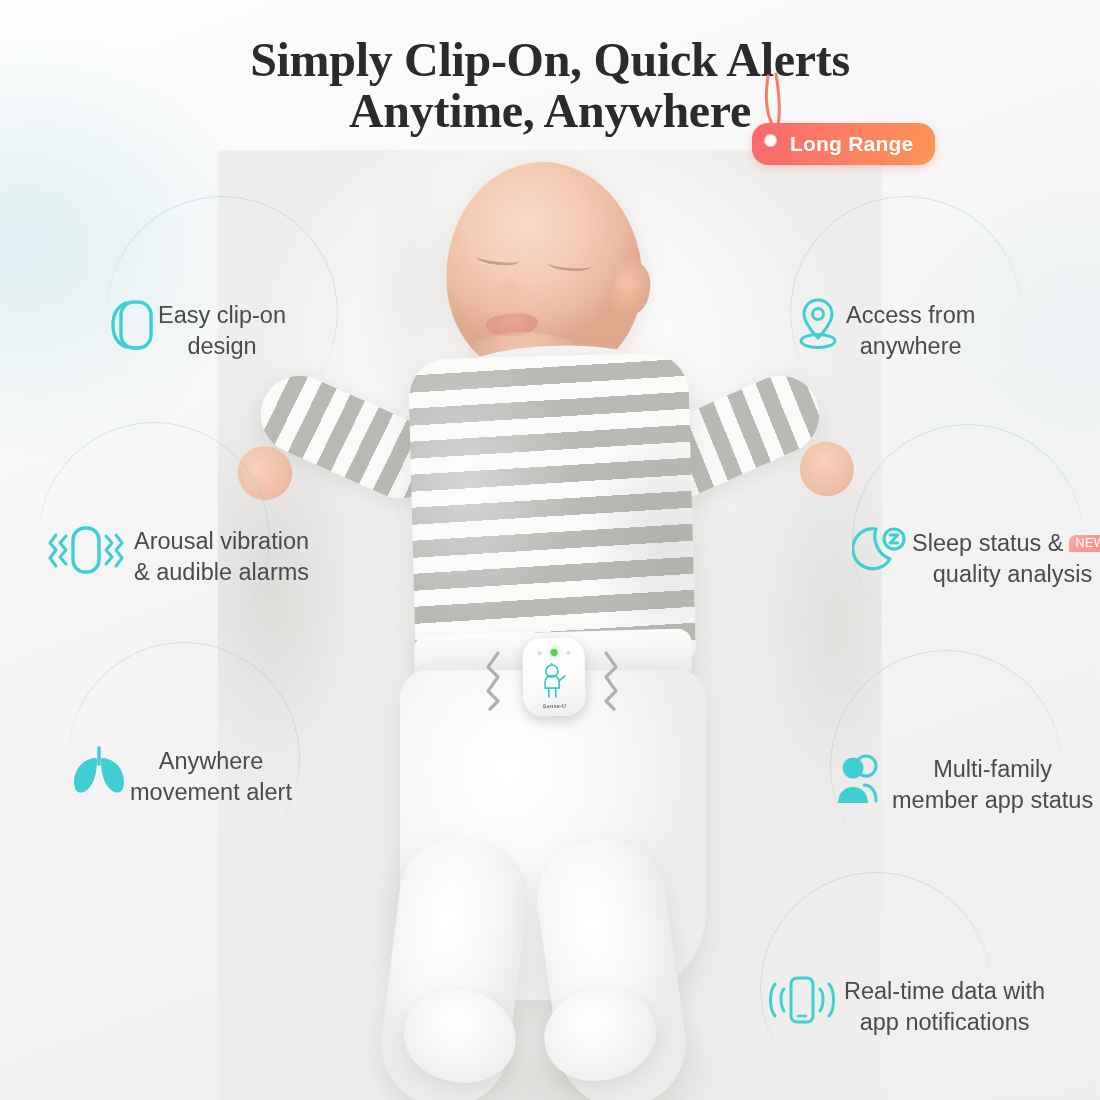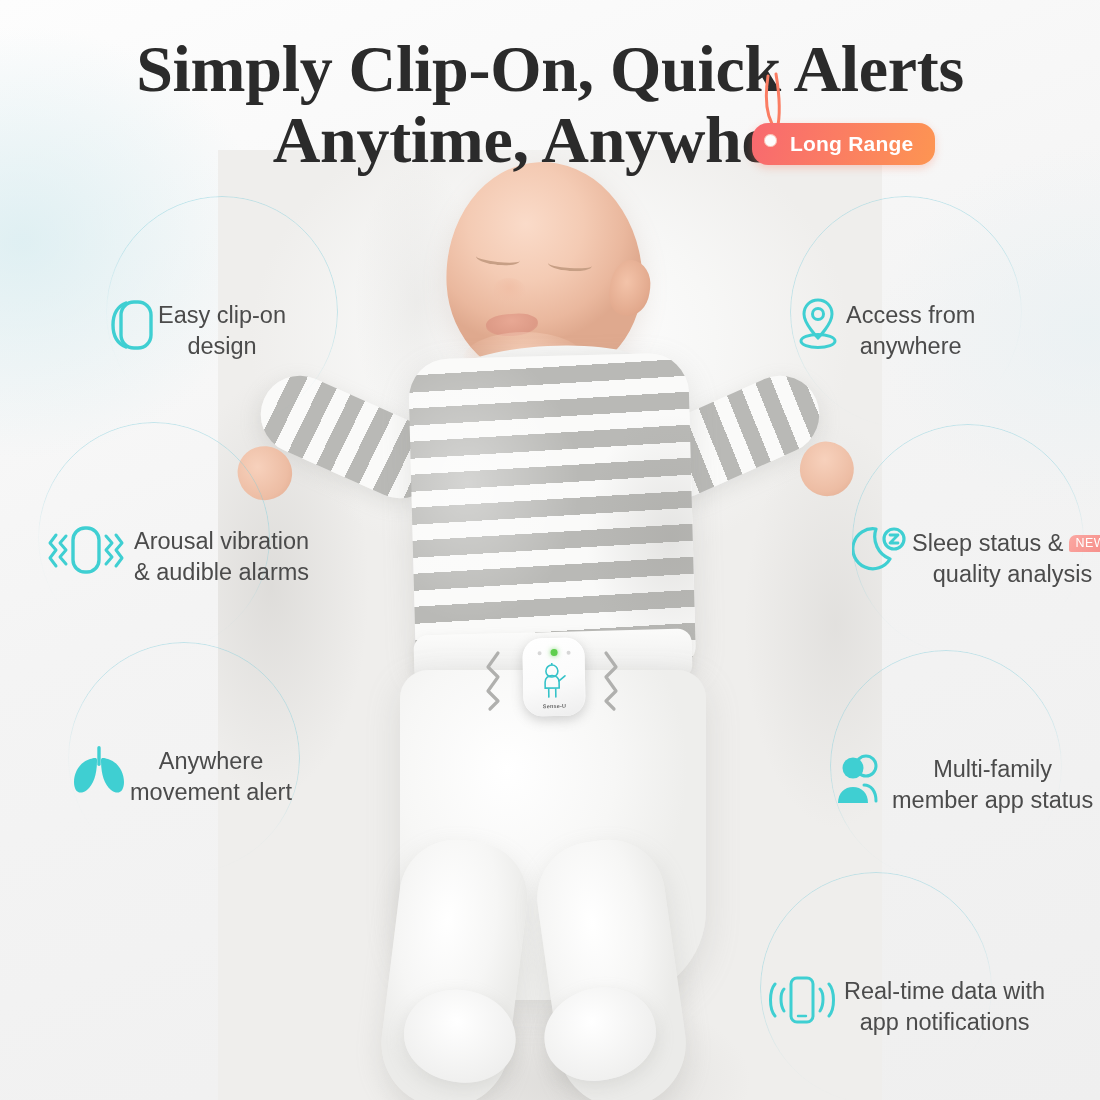--- a/index.html
+++ b/index.html
@@ -232,21 +232,21 @@
   .vib-wave.left  { left: 262px; }
   .vib-wave.right { left: 380px; }
 
   
   .headline {
     position: absolute;
     left: 0; right: 0; top: 34px;
     text-align: center;
     font-family: "Liberation Serif", "DejaVu Serif", serif;
     font-weight: bold;
-    font-size: 66px;
+    font-size: 48px;
     line-height: 1.07;
     color: #2b2b2b;
     letter-spacing: -0.3px;
     z-index: 6;
   }
   .headline .hl-line { display: block; }
   .headline .hl-line.second {
     position: relative;
     display: inline-block;
     padding-right: 0;

